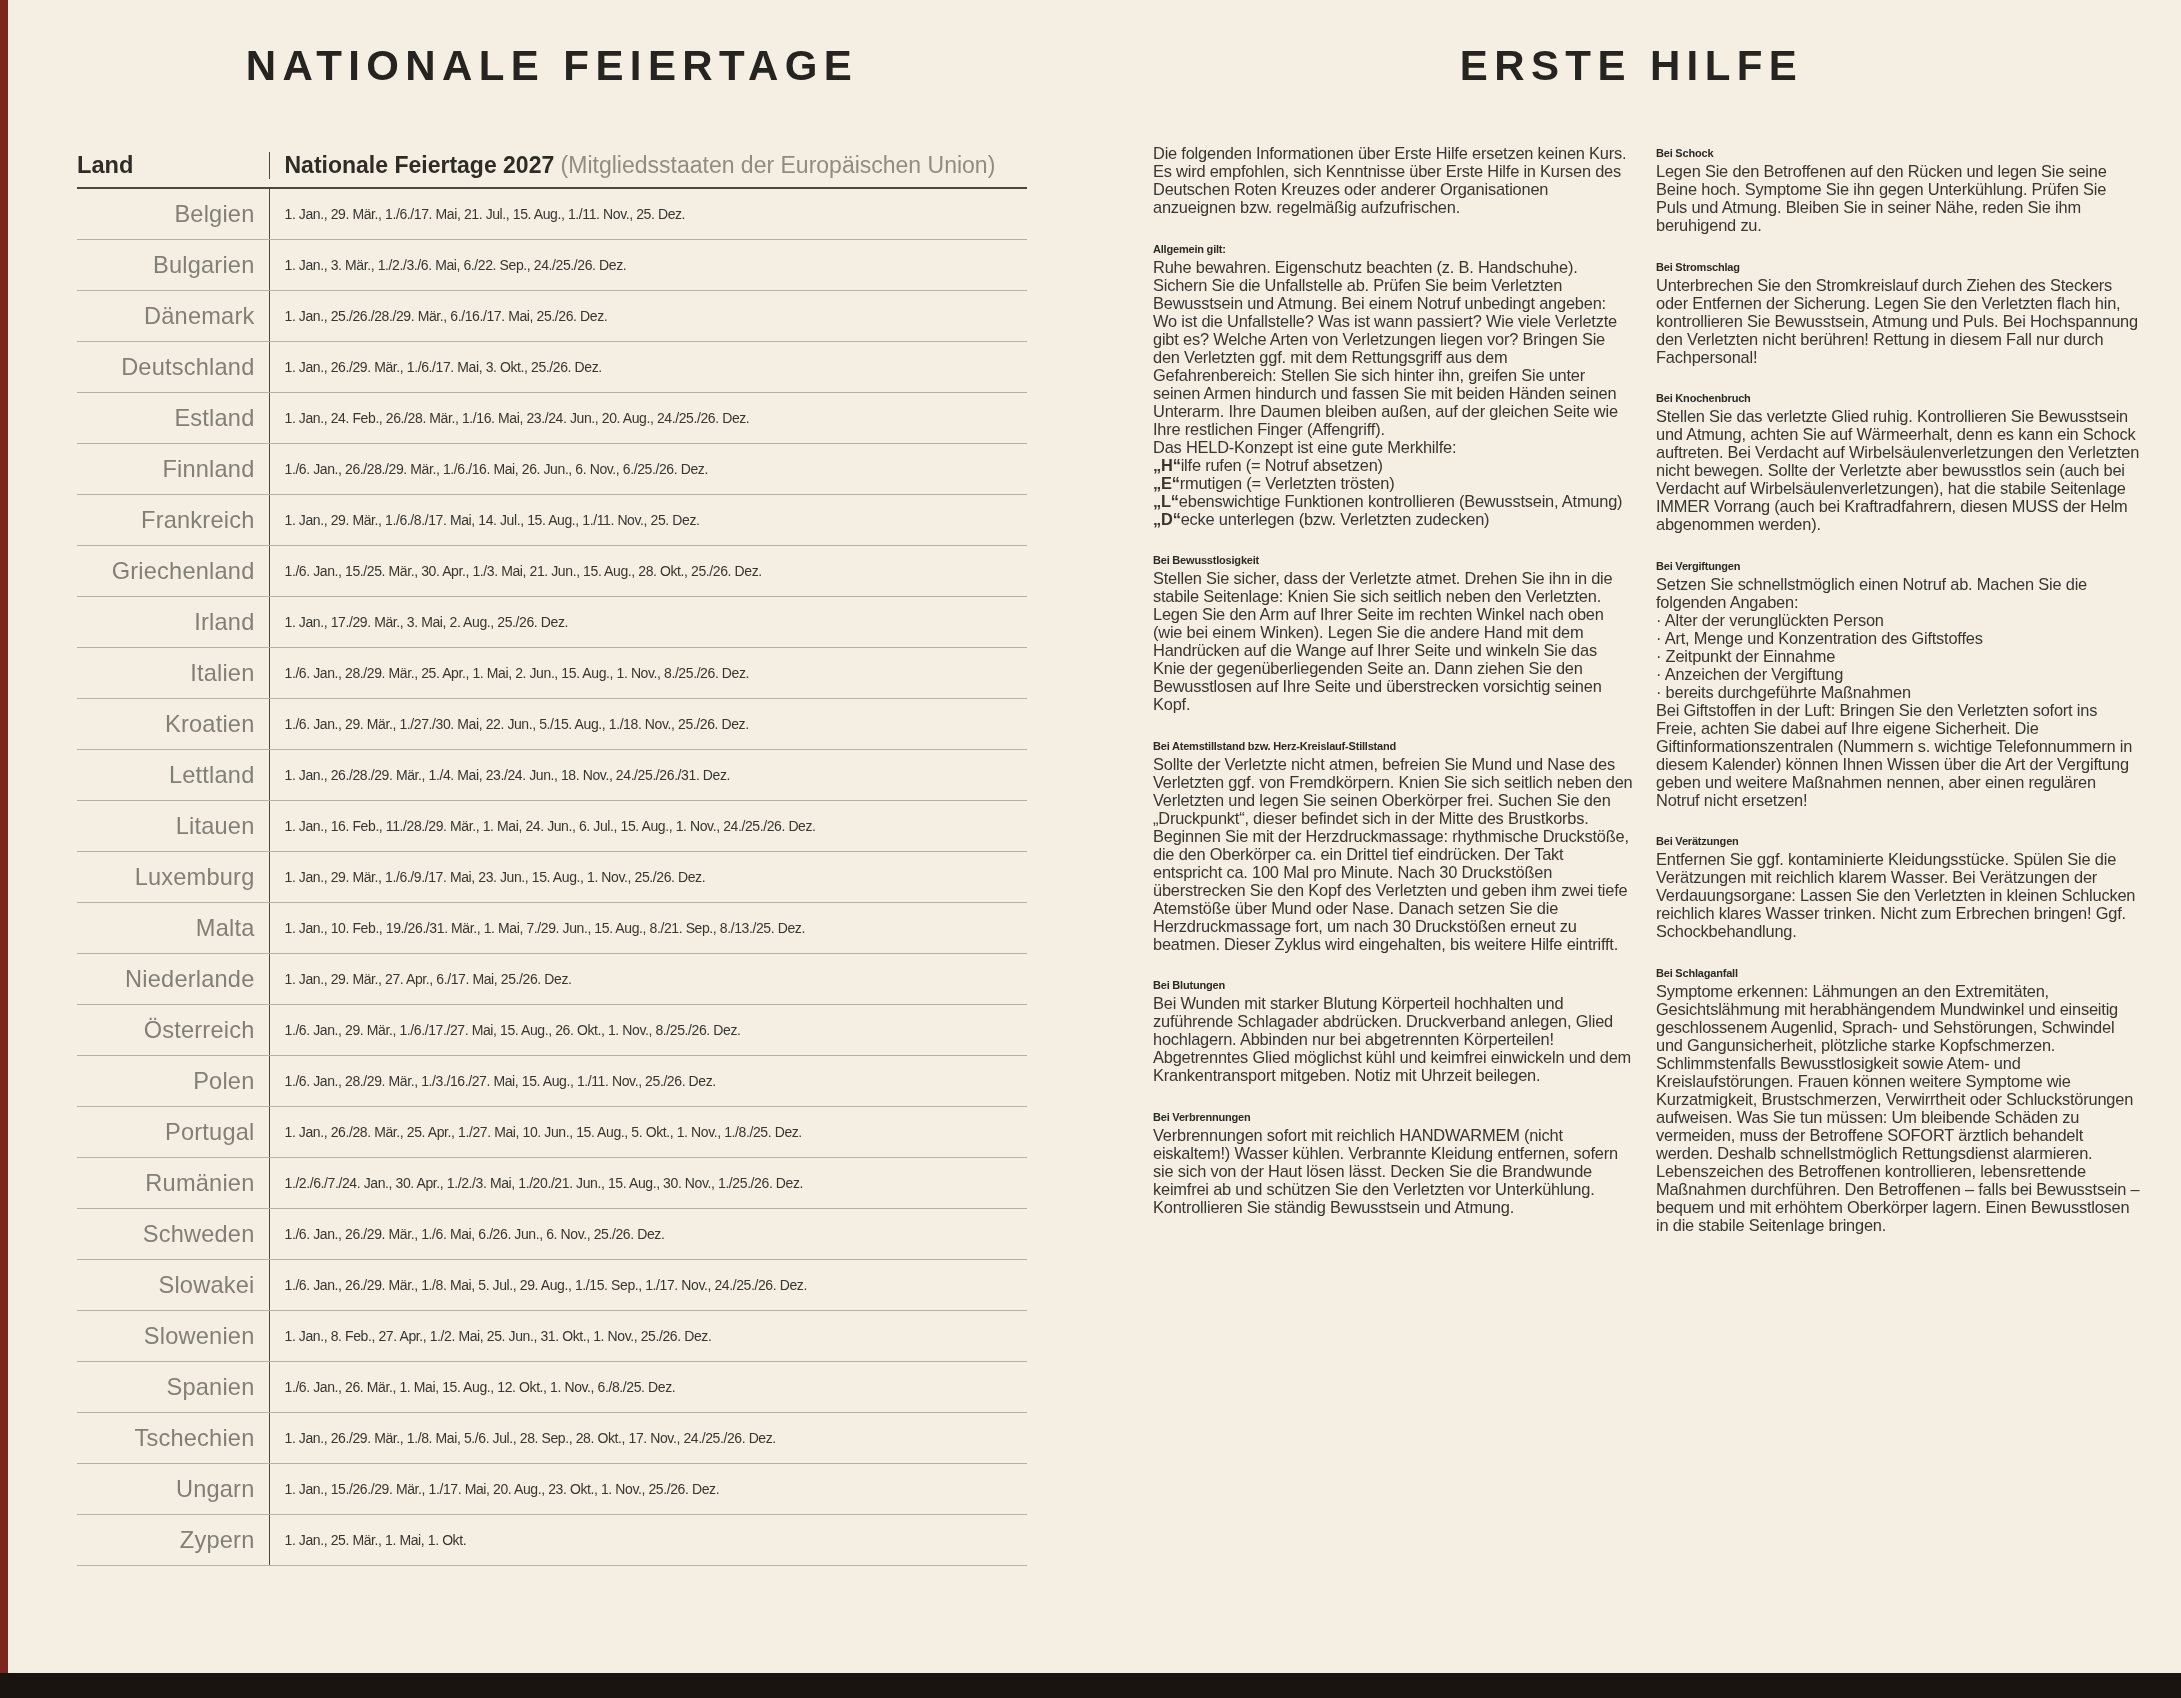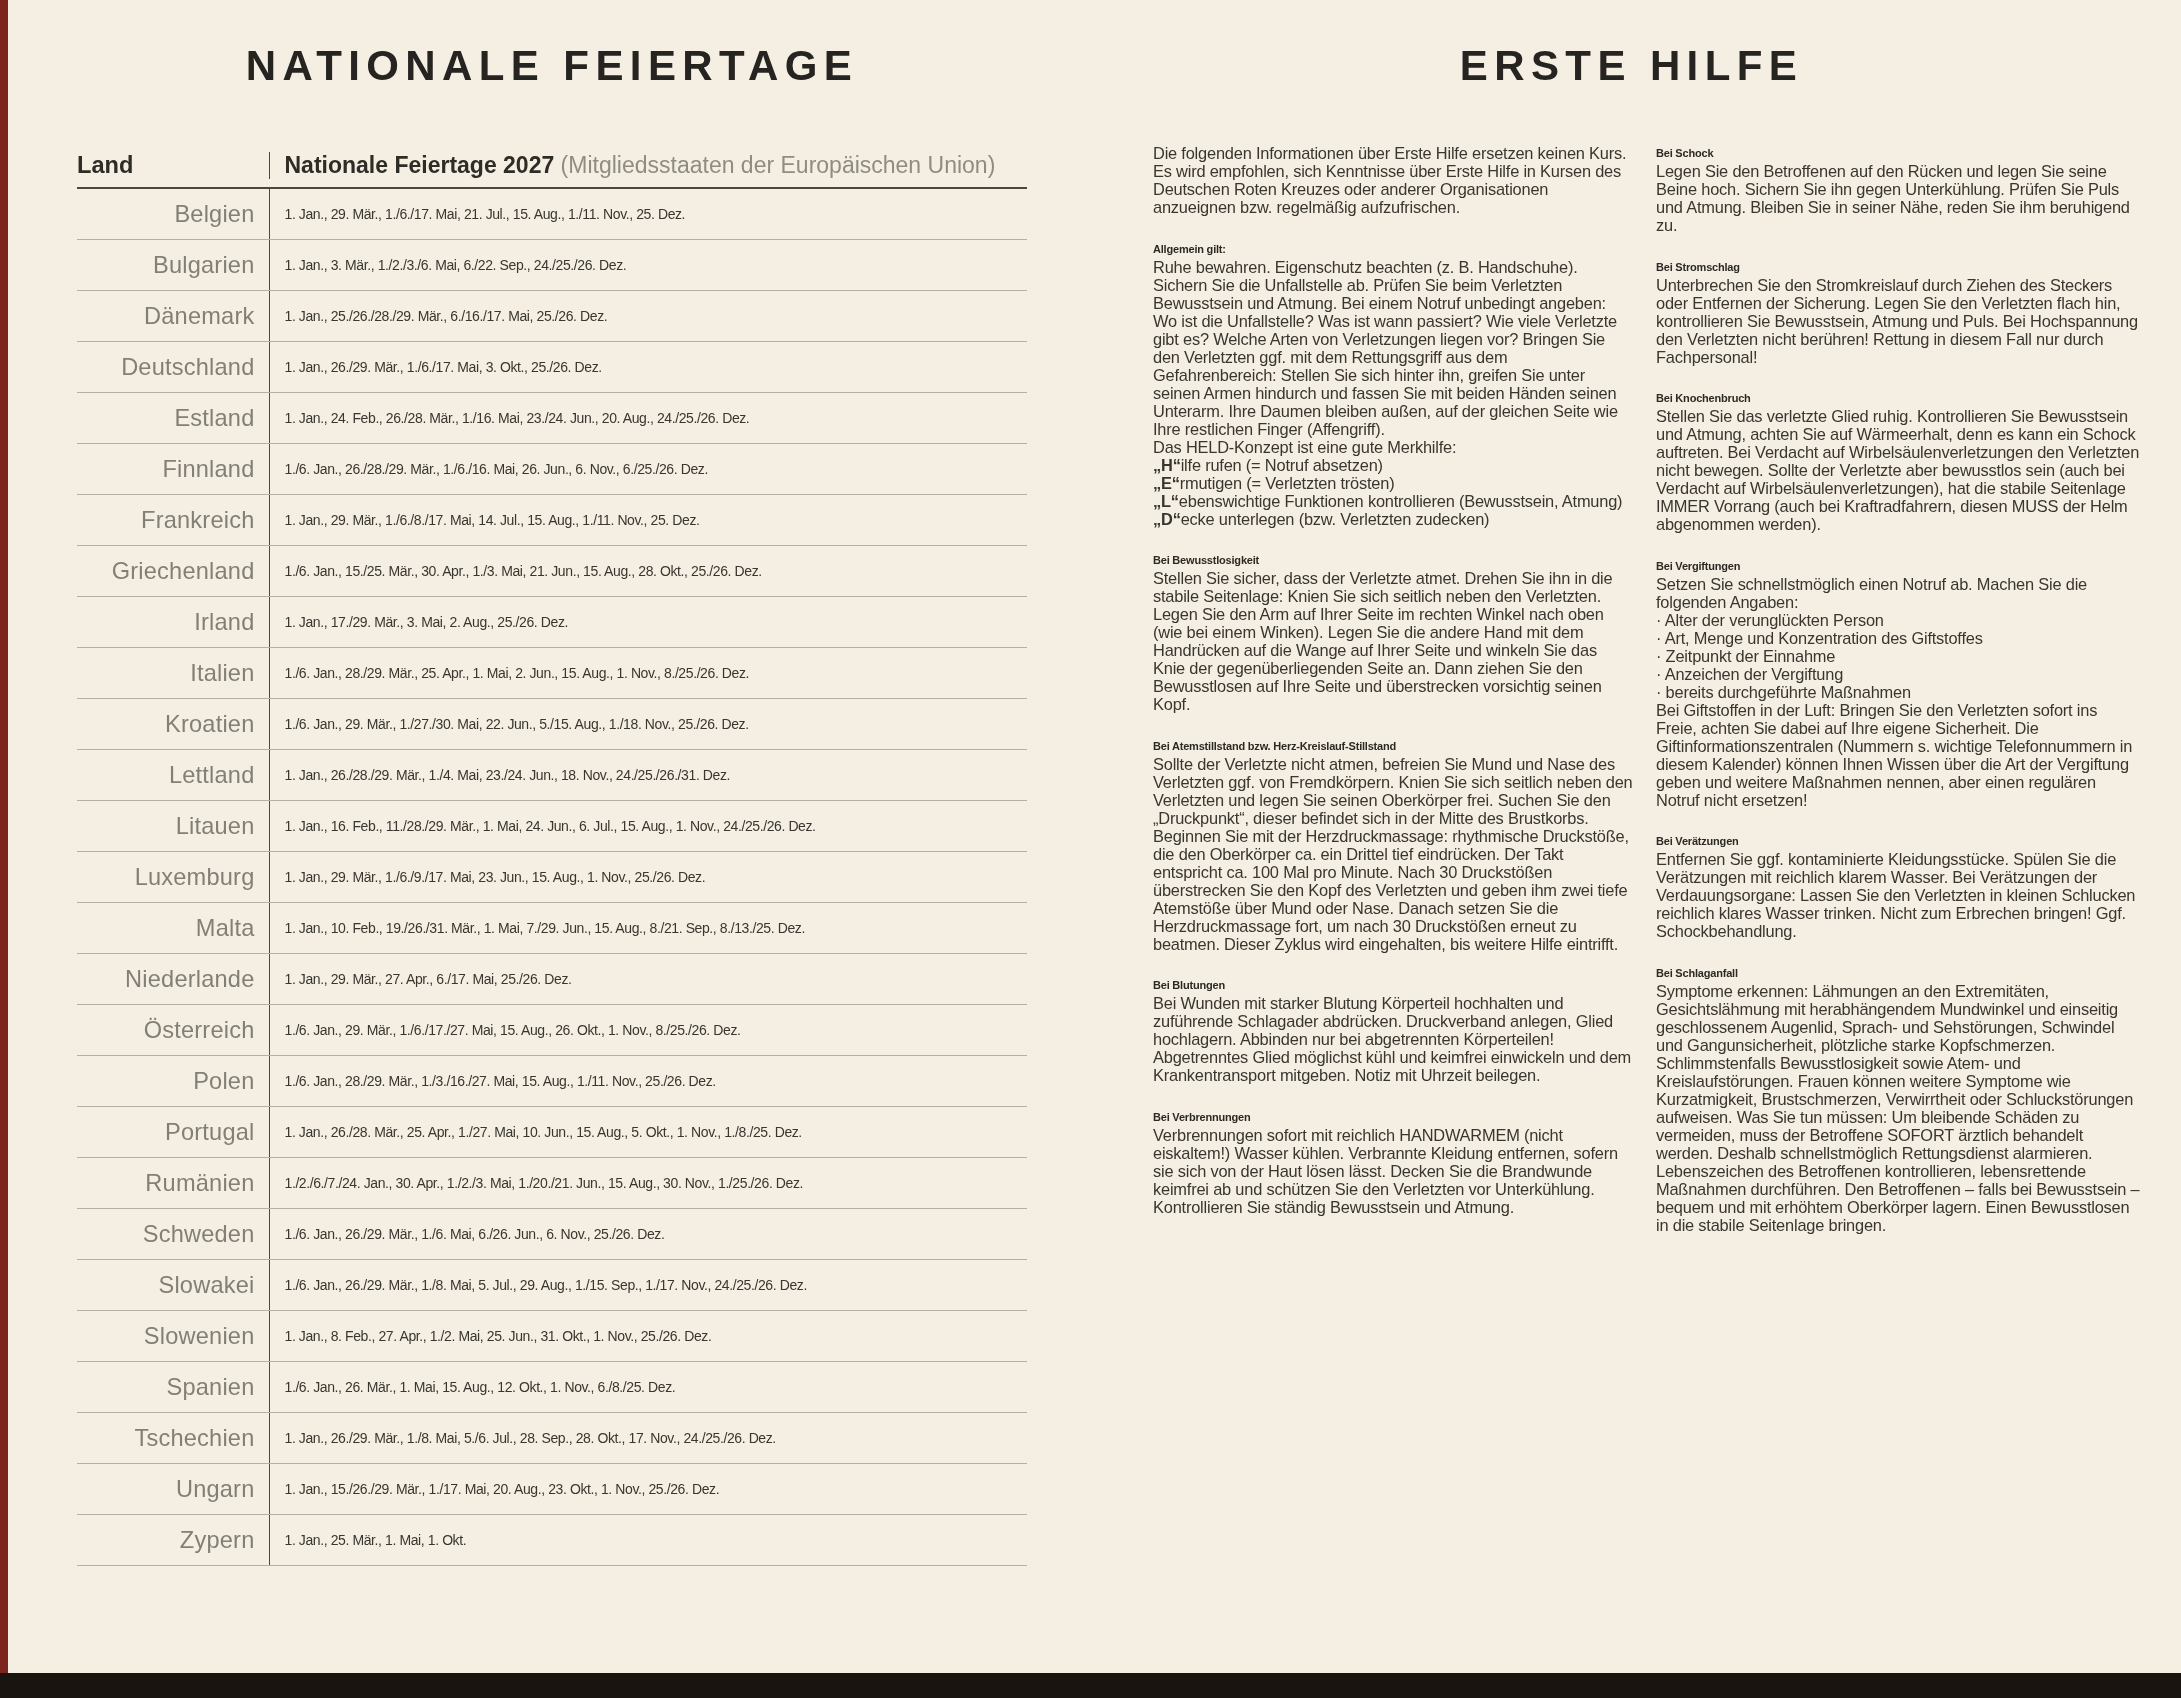--- a/index.html
+++ b/index.html
@@ -218,21 +218,21 @@
       <div class="para">Bei Wunden mit starker Blutung Körperteil hochhalten und zuführende Schlagader abdrücken. Druckverband anlegen, Glied hochlagern. Abbinden nur bei abgetrennten Körperteilen! Abgetrenntes Glied möglichst kühl und keimfrei einwickeln und dem Krankentransport mitgeben. Notiz mit Uhrzeit beilegen.</div>
     </div>
     <div class="section">
       <div class="sec-title">Bei Verbrennungen</div>
       <div class="para">Verbrennungen sofort mit reichlich HANDWARMEM (nicht eiskaltem!) Wasser kühlen. Verbrannte Kleidung entfernen, sofern sie sich von der Haut lösen lässt. Decken Sie die Brandwunde keimfrei ab und schützen Sie den Verletzten vor Unterkühlung. Kontrollieren Sie ständig Bewusstsein und Atmung.</div>
     </div>
   </div>
 <div id="fa-col-2" class="fa-col">
     <div class="section">
       <div class="sec-title">Bei Schock</div>
-      <div class="para">Legen Sie den Betroffenen auf den Rücken und legen Sie seine Beine hoch. Sichern Sie ihn gegen Unterkühlung. Prüfen Sie Puls und Atmung. Bleiben Sie in seiner Nähe, reden Sie ihm beruhigend zu.</div>
+      <div class="para">Legen Sie den Betroffenen auf den Rücken und legen Sie seine Beine hoch. Symptome Sie ihn gegen Unterkühlung. Prüfen Sie Puls und Atmung. Bleiben Sie in seiner Nähe, reden Sie ihm beruhigend zu.</div>
     </div>
     <div class="section">
       <div class="sec-title">Bei Stromschlag</div>
       <div class="para">Unterbrechen Sie den Stromkreislauf durch Ziehen des Steckers oder Entfernen der Sicherung. Legen Sie den Verletzten flach hin, kontrollieren Sie Bewusstsein, Atmung und Puls. Bei Hochspannung den Verletzten nicht berühren! Rettung in diesem Fall nur durch Fachpersonal!</div>
     </div>
     <div class="section">
       <div class="sec-title">Bei Knochenbruch</div>
       <div class="para">Stellen Sie das verletzte Glied ruhig. Kontrollieren Sie Bewusstsein und Atmung, achten Sie auf Wärmeerhalt, denn es kann ein Schock auftreten. Bei Verdacht auf Wirbelsäulenverletzungen den Verletzten nicht bewegen. Sollte der Verletzte aber bewusstlos sein (auch bei Verdacht auf Wirbelsäulenverletzungen), hat die stabile Seitenlage IMMER Vorrang (auch bei Kraftradfahrern, diesen MUSS der Helm abgenommen werden).</div>
     </div>
     <div class="section">

